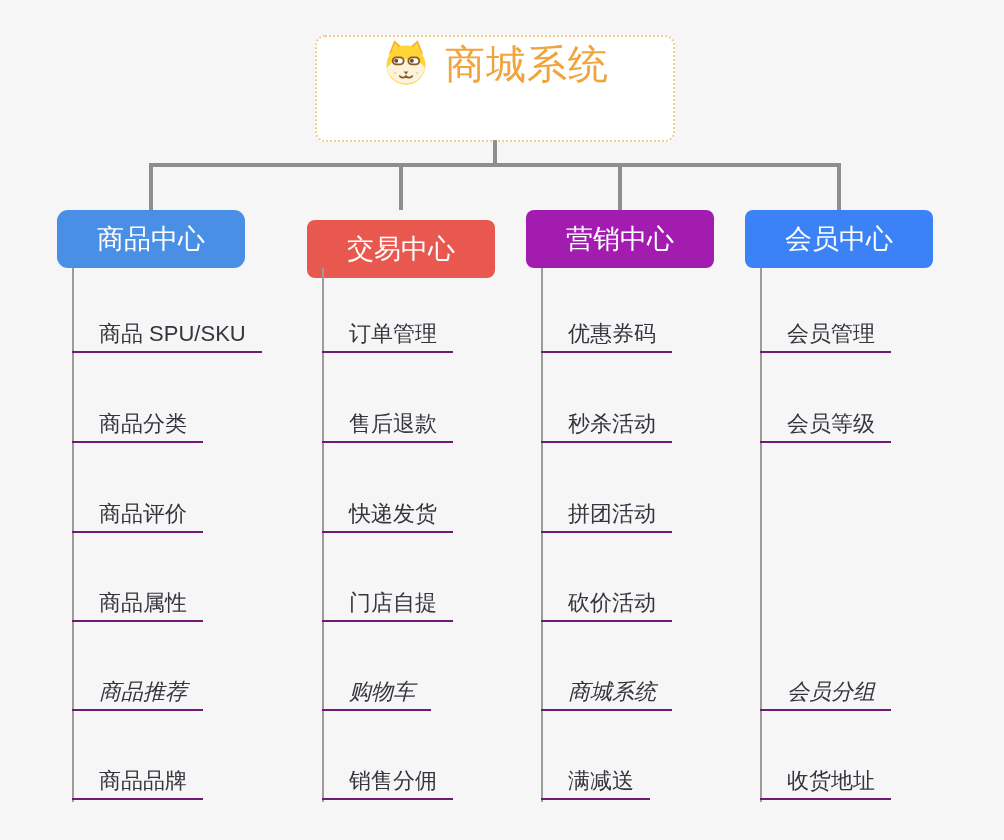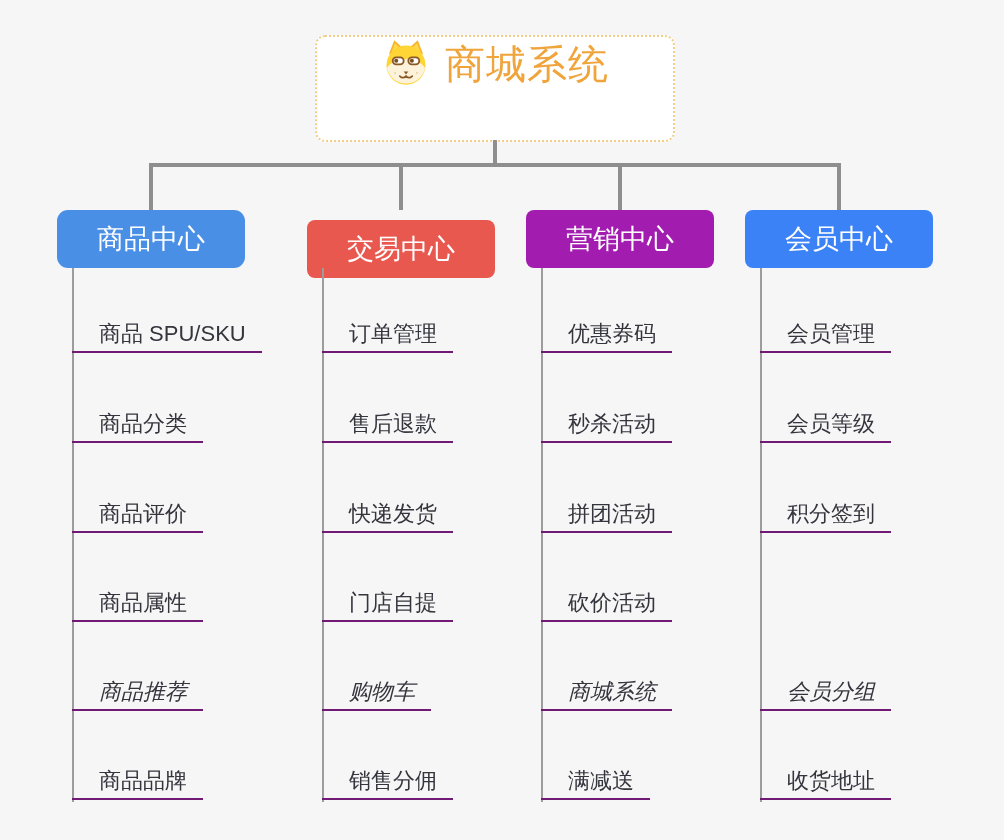--- a/index.html
+++ b/index.html
@@ -146,17 +146,16 @@
 
   <div class="leaf col2 row0">优惠券码</div>
   <div class="leaf col2 row1">秒杀活动</div>
   <div class="leaf col2 row2">拼团活动</div>
   <div class="leaf col2 row3">砍价活动</div>
   <div class="leaf col2 row4">商城系统</div>
   <div class="leaf col2 row5">满减送</div>
 
   <div class="leaf col3 row0">会员管理</div>
   <div class="leaf col3 row1">会员等级</div>
-  <div class="leaf col3 row2">积分签到</div>
   <div class="leaf col3 row5">收货地址</div>
   <div class="leaf col3 row4">会员分组</div>
 
 </div>
 
 </body></html>

